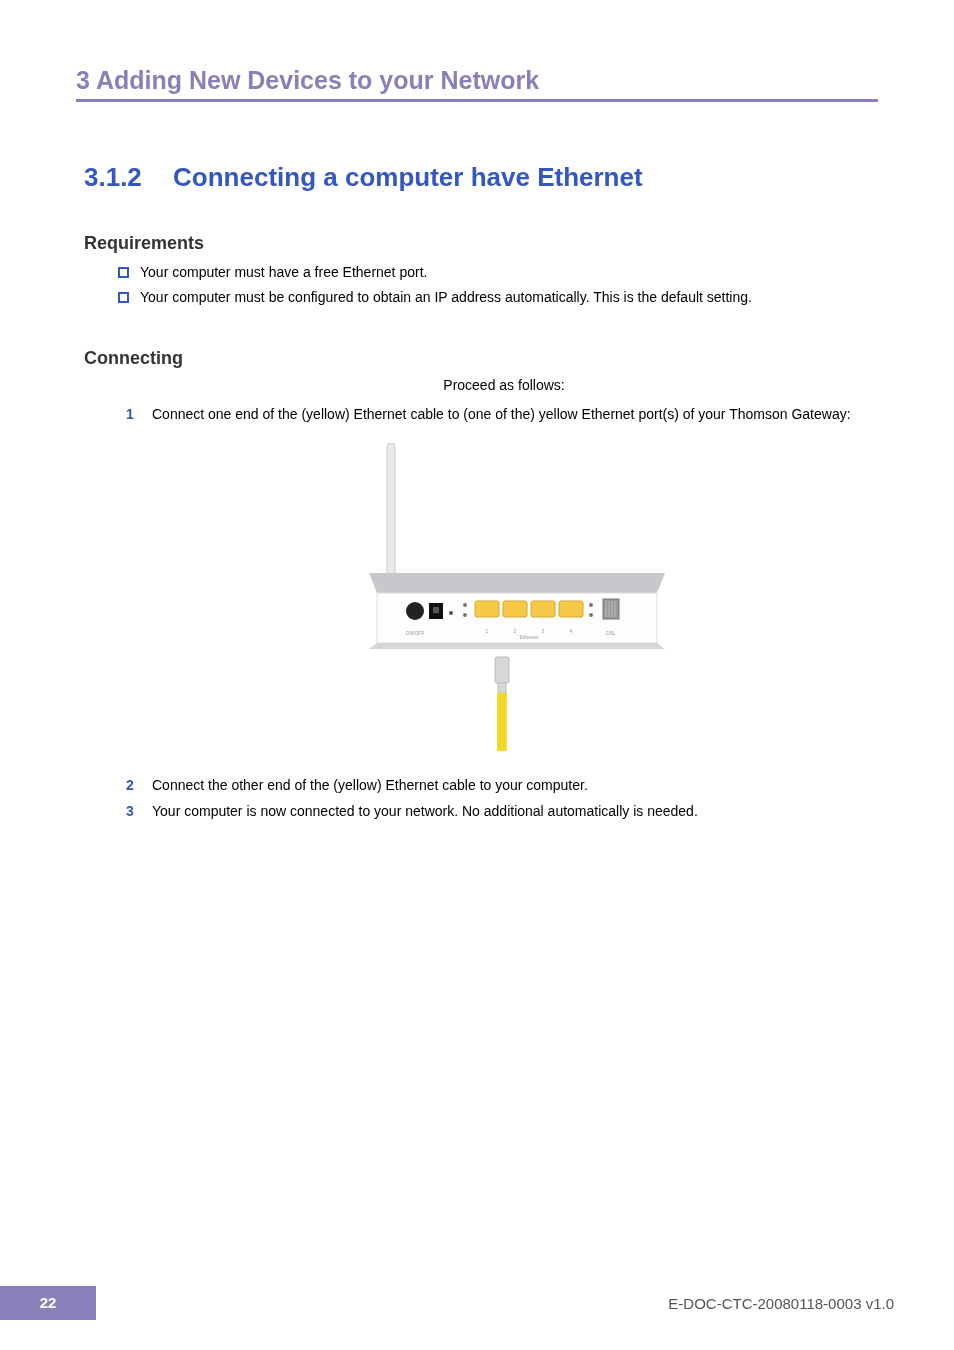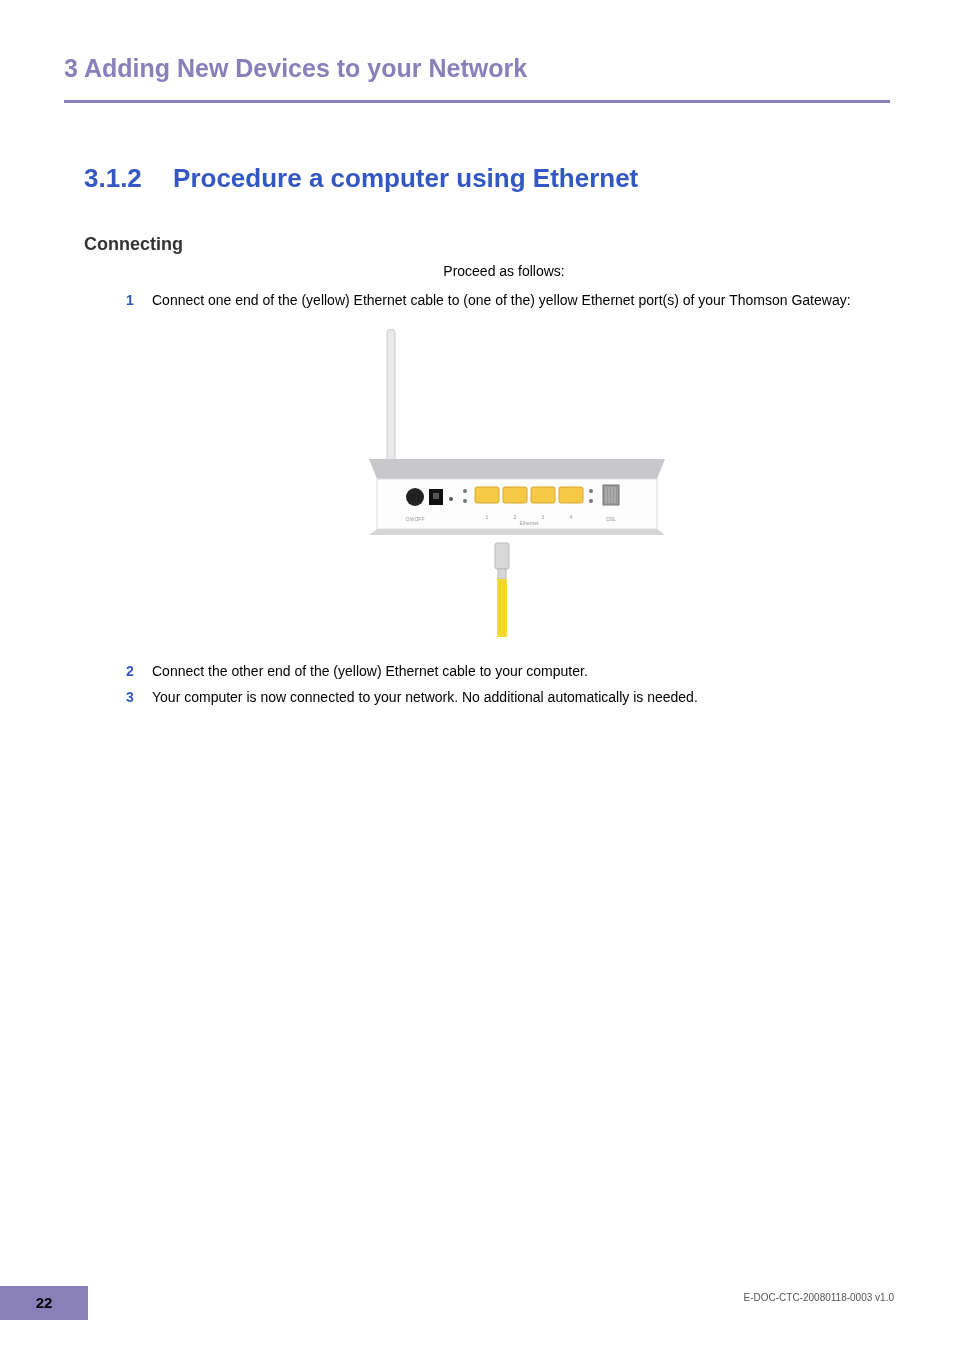--- a/index.html
+++ b/index.html
@@ -14,22 +14,22 @@
     box-sizing: border-box;
   }
   .page {
     padding: 50px 60px 0 60px;
     box-sizing: border-box;
   }
   .chapter-title {
     font-size: 25px;
     font-weight: bold;
     color: #8a80b9;
-    margin: 4px;
-    padding-bottom: 17px;
+    margin: 16px;
+    padding-bottom: 4px;
     border-bottom: 3px solid #8a80b9;
   }
   .section-heading {
     margin-top: 60px;
     font-family: "Arial Narrow", Arial, sans-serif;
     font-size: 26px;
     font-weight: bold;
     color: #3357c3;
   }
   .section-number {
@@ -108,51 +108,58 @@
   .footer {
     position: absolute;
     bottom: 30px;
     left: 0;
     right: 60px;
   }
   .page-num-box {
     position: absolute;
     left: 0;
     bottom: 0;
-    width: 88px;
+    width: 96px;
     height: 34px;
     background: #8a80b9;
-    color: #000000;
+    color: #ffffff;
     font-weight: bold;
     font-size: 15px;
     line-height: 34px;
     text-align: center;
   }
   .doc-id {
     position: absolute;
     right: 0;
-    bottom: 17px;
-    font-size: 10px;
+    bottom: 8px;
+    font-size: 15px;
     color: #555;
   }
 </style>
 </head>
 <body>
 
 <div class="page">
   <h1 class="chapter-title">
     <span>3</span>
     <span>Adding New Devices to your Network</span>
   </h1>
 
   <div class="section-heading">
     <span class="section-number">3.1.2</span>
-    <span>Procedure a computer using Ethernet</span>
+    <span>Connecting a computer have Ethernet</span>
   </div>
 
+  <div class="sub-heading">Requirements</div>
+  <div class="content-block">
+    <ul class="req-list">
+      <li>Your computer must have a free Ethernet port.</li>
+      <li>Your computer must be configured to obtain an IP address automatically. This is the default setting.</li>
+    </ul>
+  </div>
 
   <div class="sub-heading">Connecting</div>
   <div class="content-block">
     <div class="proc-intro">Proceed as follows:</div>
     <ol class="proc-list">
       <li>
         <span>Connect one end of the (yellow) Ethernet cable to (one of the) yellow Ethernet port(s) of your Thomson Gateway:</span>
         <div class="router-figure">
           <svg viewBox="0 0 320 310" width="320" height="310">
 

